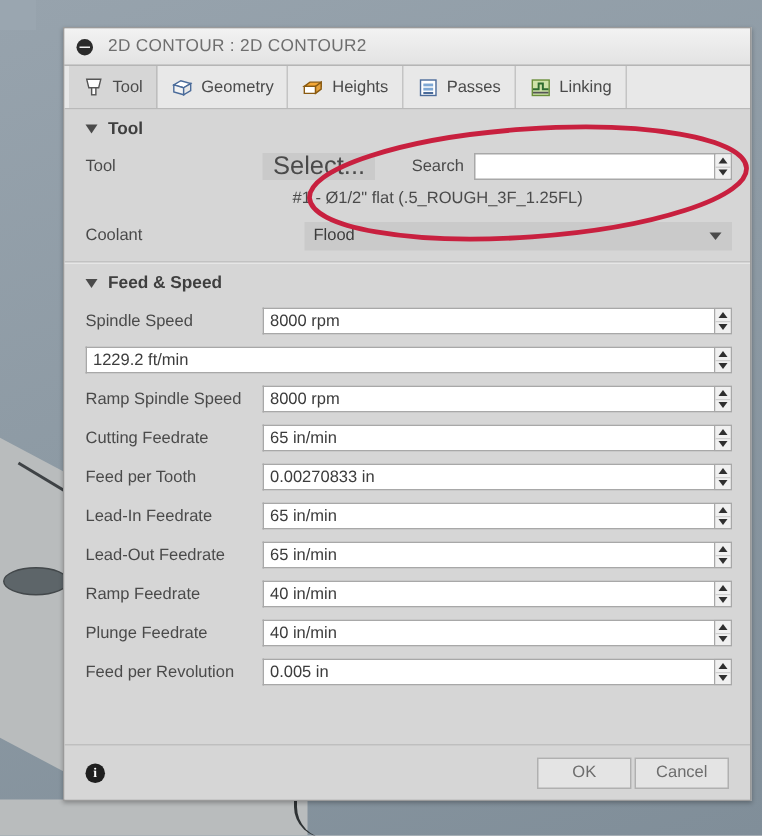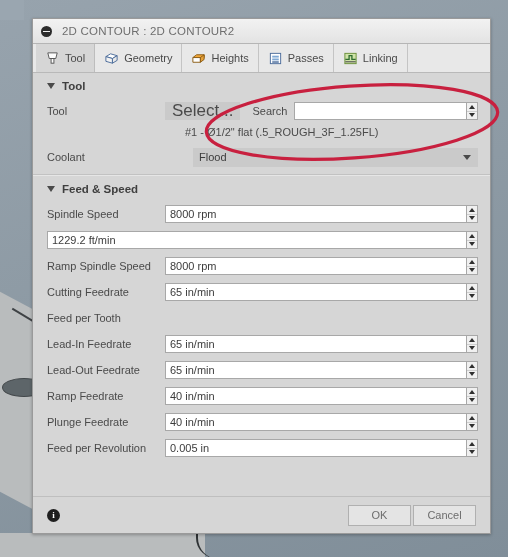--- a/index.html
+++ b/index.html
@@ -76,21 +76,21 @@
     left: 0;
     top: 0;
     width: 24px;
     height: 20px;
     background: #9aa6b0;
   }
 
   
   #dialog {
     position: absolute;
-    left: 32px;
+    left: 42px;
     top: 18px;
     width: 459px;
     height: 516px;
     background: #d6d6d6;
     border: 1px solid #9a9a9a;
     box-shadow: 0 1px 3px rgba(0,0,0,0.28);
     box-sizing: border-box;
     display: flex;
     flex-direction: column;
   }
@@ -272,21 +272,21 @@
     padding: 2px 7px;
     height: 18px;
     line-height: 14px;
     box-sizing: border-box;
     white-space: nowrap;
     font-family: inherit;
   }
   .search-label {
     font-size: 11px;
     color: #4a4a4a;
-    margin-left: 12px;
+    margin-left: 24px;
     margin-right: 7px;
     white-space: nowrap;
   }
   .search-wrap {
     flex: 1 1 auto;
     display: flex;
     align-items: stretch;
     height: 18px;
   }
   .tool-desc {
@@ -516,20 +516,27 @@
         <div class="field">65 in/min</div>
         <div class="spinner">
           <div class="spin-up"></div>
           <div class="spin-dn"></div>
         </div>
       </div>
     </div>
 
     <div class="row">
       <div class="row-label">Feed per Tooth</div>
+      <div class="field-wrap">
+        <div class="field">0.00270833 in</div>
+        <div class="spinner">
+          <div class="spin-up"></div>
+          <div class="spin-dn"></div>
+        </div>
+      </div>
     </div>
 
     <div class="row">
       <div class="row-label">Lead-In Feedrate</div>
       <div class="field-wrap">
         <div class="field">65 in/min</div>
         <div class="spinner">
           <div class="spin-up"></div>
           <div class="spin-dn"></div>
         </div>

